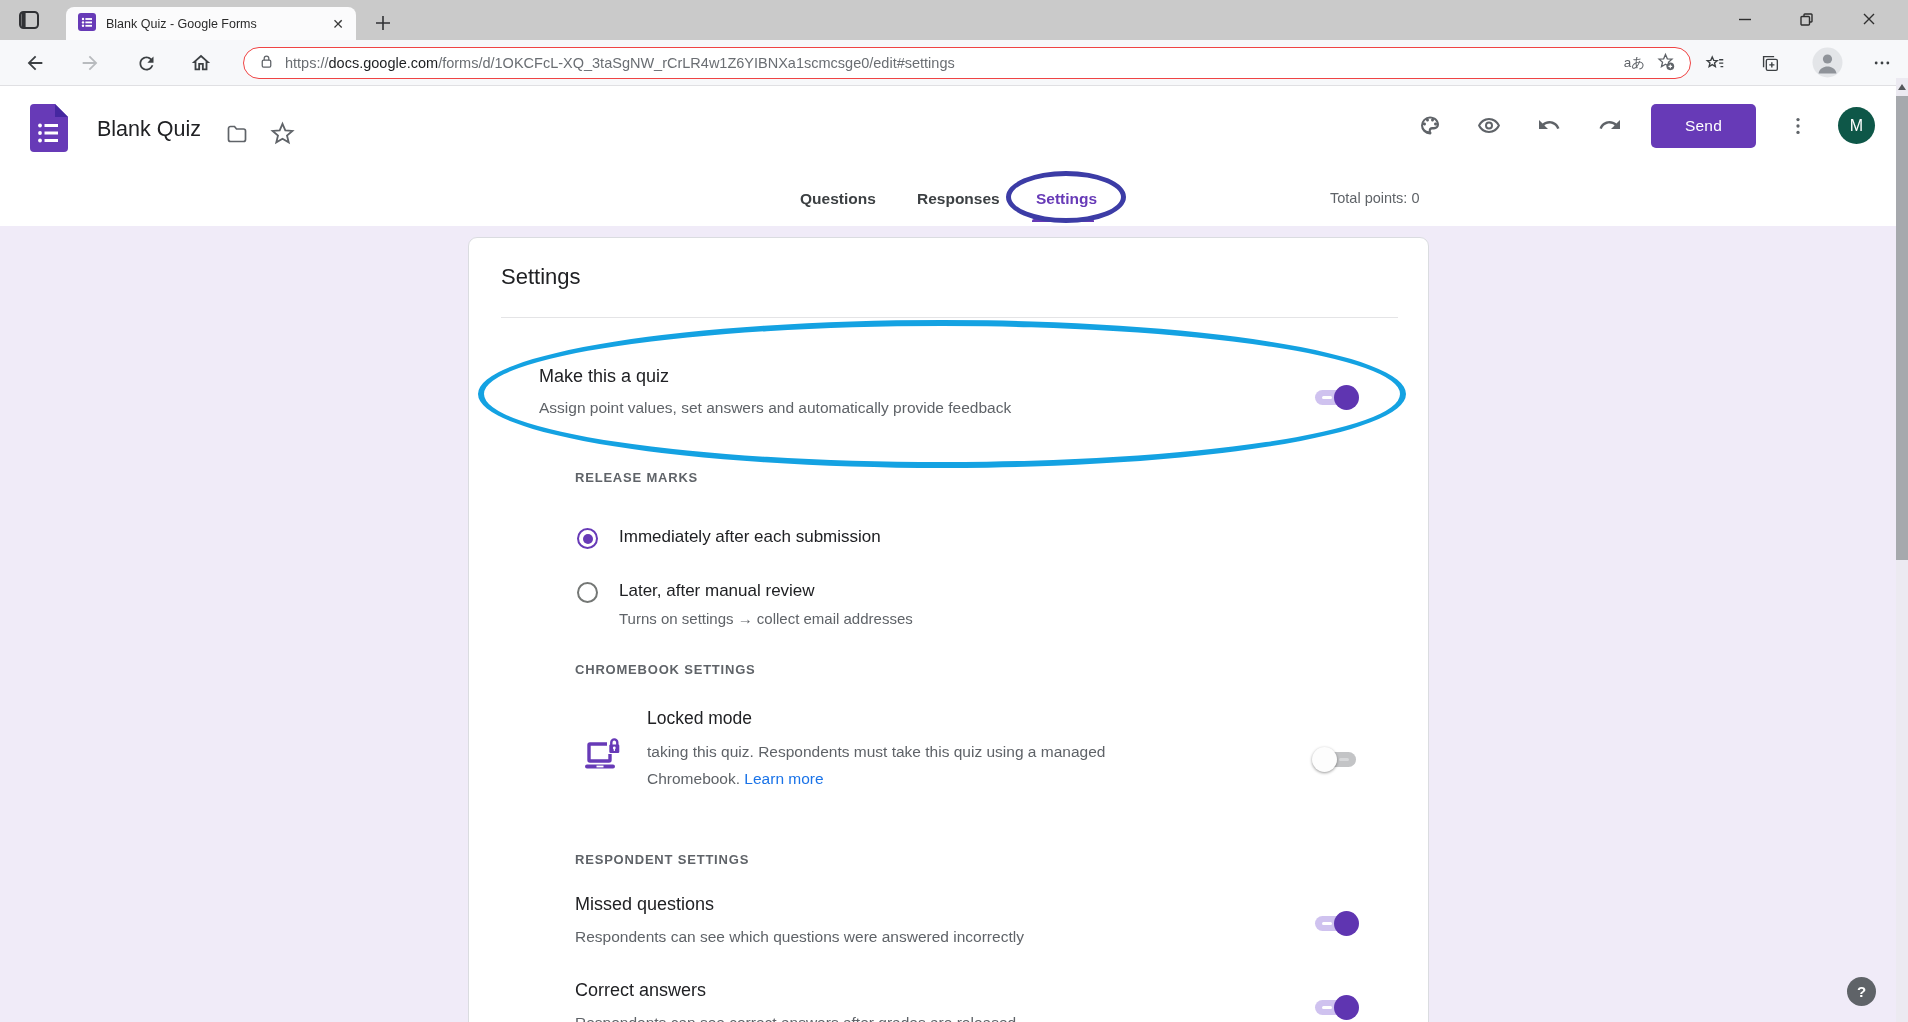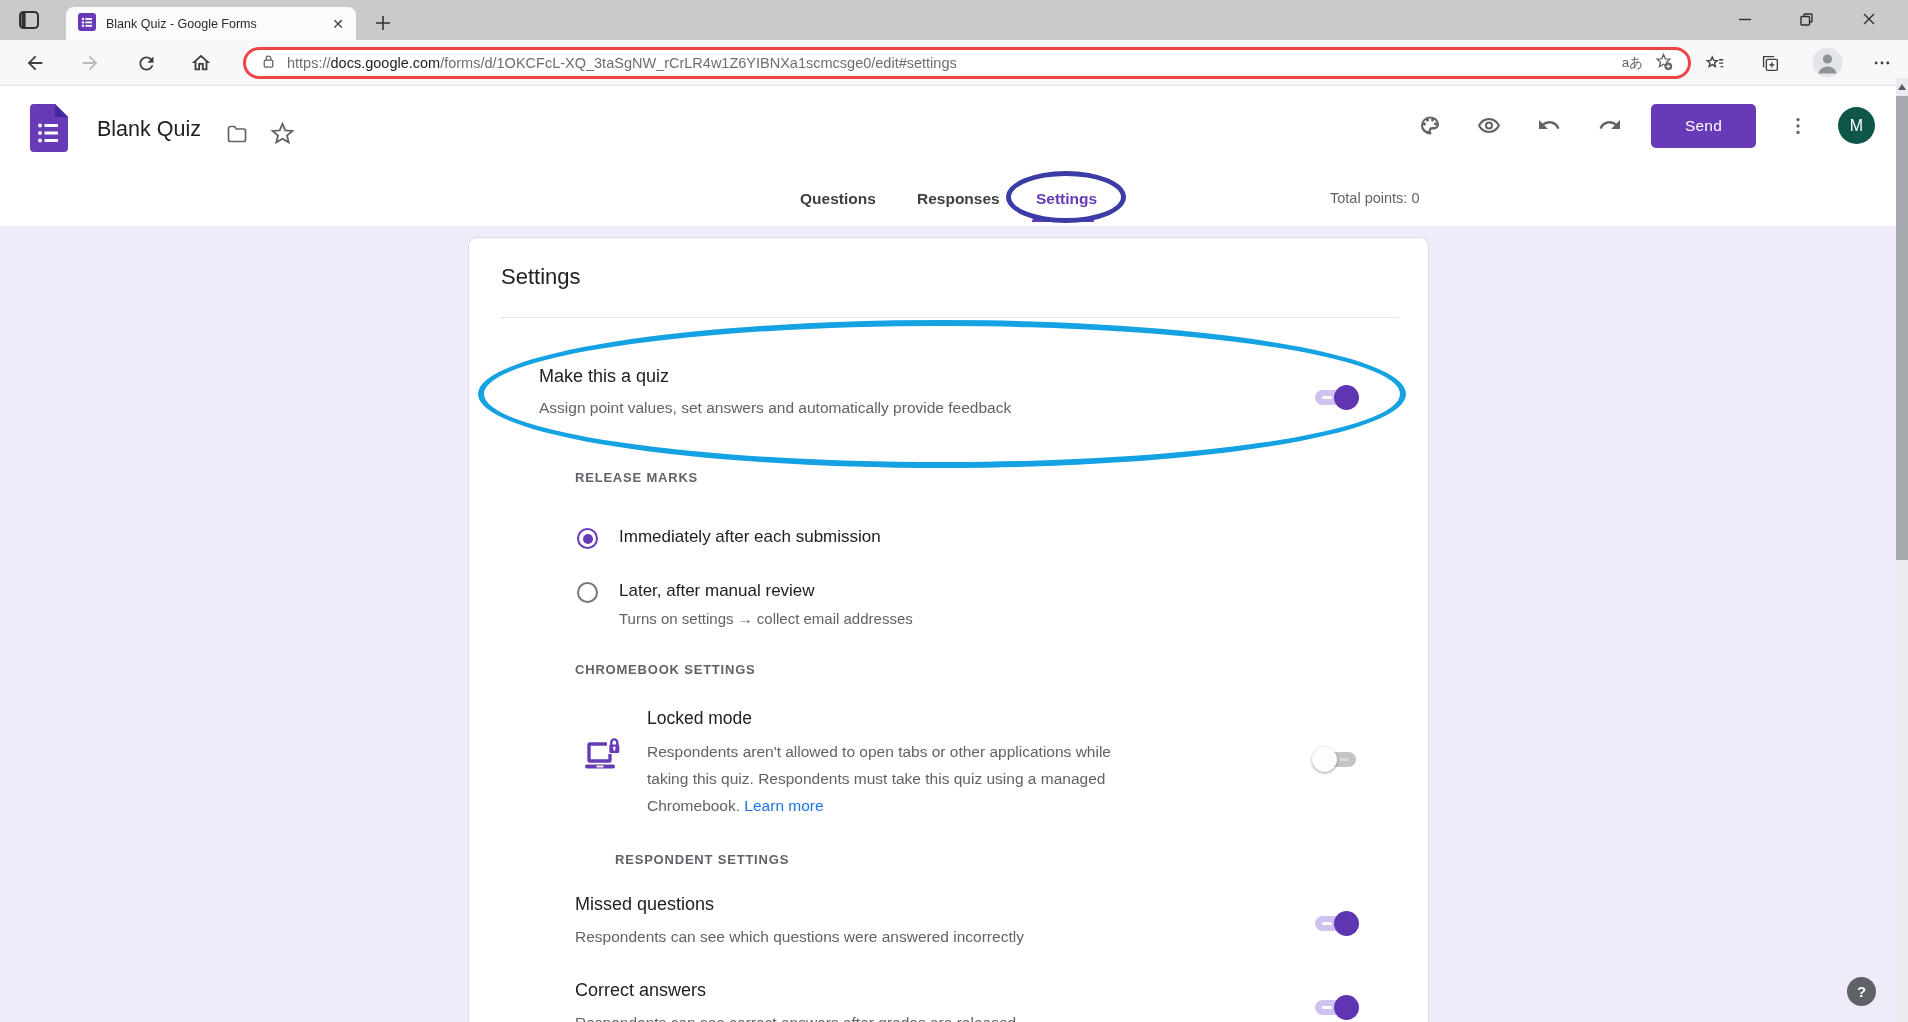--- a/index.html
+++ b/index.html
@@ -11,21 +11,21 @@
   .titlebar { left:0; top:0; width:1908px; height:40px; background:#cacaca; }
   .tab { left:66px; top:7px; width:290px; height:33px; background:#fbfbfc; border-radius:8px 8px 0 0;
          display:flex; align-items:center; padding:12px 12px; gap:10px; }
   .tab-title { font-size:12.5px; color:#2b2b2b; white-space:nowrap; overflow:hidden; flex:1; }
   .tab-close { font-size:14px; color:#3a3a3a; cursor:default; }
   .newtab { left:368px; top:8px; width:30px; height:30px; display:flex; align-items:center; justify-content:center; }
   .wbtn { top:0; width:46px; height:38px; display:flex; align-items:center; justify-content:center; }
 
   .toolbar { left:0; top:40px; width:1908px; height:46px; background:#f7f8fa; border-bottom:1px solid #e0e0e3; }
   .navico { top:51px; width:24px; height:24px; display:flex; align-items:center; justify-content:center; }
-  .pill { left:243px; top:47px; width:1448px; height:32px; background:#ffffff; border:3px solid #ef4444;
+  .pill { left:243px; top:47px; width:1448px; height:32px; background:#ffffff; border:1px solid #ef4444;
           border-radius:16px; display:flex; align-items:center; padding:0 14px; gap:10px; }
   .url { font-size:14.5px; color:#6a6e73; white-space:nowrap; overflow:hidden; flex:1; }
   .url b { color:#1c1e21; font-weight:normal; }
   .translate { font-size:13.5px; color:#5f6368; }
 
   
   .formsheader { left:0; top:86px; width:1896px; height:140px; background:#ffffff; }
   .formtitle { left:97px; top:117px; font-size:21.5px; color:#202124; }
   .sendbtn { left:1651px; top:104px; width:105px; height:44px; background:#673ab7; border:none; border-radius:5px;
              color:#fff; font-size:15.5px; font-family:inherit; letter-spacing:.2px; }
@@ -281,30 +281,29 @@
         <rect x="15.5" y="32.6" width="7" height="1.8" fill="#fff"></rect>
         <rect x="26" y="4" width="15" height="17" fill="#fff"></rect>
         <path d="M30.3 12v-2.6a3 3 0 0 1 6 0V12" fill="none" stroke="#673ab7" stroke-width="2.4"></path>
         <rect x="28.3" y="11.5" width="10" height="8.5" rx="1.2" fill="#673ab7"></rect>
         <circle cx="33.3" cy="15" r="1.4" fill="#fff"></circle>
         <rect x="32.7" y="15.5" width="1.3" height="2.4" fill="#fff"></rect>
       </svg>
   </div>
   <div class="abs rowtitle" style="left:178px;top:470px;font-size:17.5px;">Locked mode</div>
   <div class="abs rowsub" style="left:178px;top:500px;line-height:27px;">
-    <div>Respondents aren't allowed to open tabs or other applications while</div>
     <div>taking this quiz. Respondents must take this quiz using a managed</div>
     <div><span>Chromebook.</span> <span class="link">Learn more</span></div>
   </div>
   <div class="abs toggle off" style="left:843px;top:508px;">
       <div class="track"></div>
       <div class="knob"></div>
     </div>
 
-  <div class="abs sechead" style="left:106px;top:614px;margin-left:40px;">RESPONDENT SETTINGS</div>
+  <div class="abs sechead" style="left:106px;top:614px;">RESPONDENT SETTINGS</div>
   <div class="abs rowtitle" style="left:106px;top:656px;">Missed questions</div>
   <div class="abs rowsub" style="left:106px;top:690px;">Respondents can see which questions were answered incorrectly</div>
   <div class="abs toggle on" style="left:843px;top:672px;">
       <div class="track"></div>
       <div class="knob"></div>
     </div>
 
   <div class="abs rowtitle" style="left:106px;top:742px;">Correct answers</div>
   <div class="abs rowsub" style="left:106px;top:776px;">Respondents can see correct answers after grades are released</div>
   <div class="abs toggle on" style="left:843px;top:756px;">

